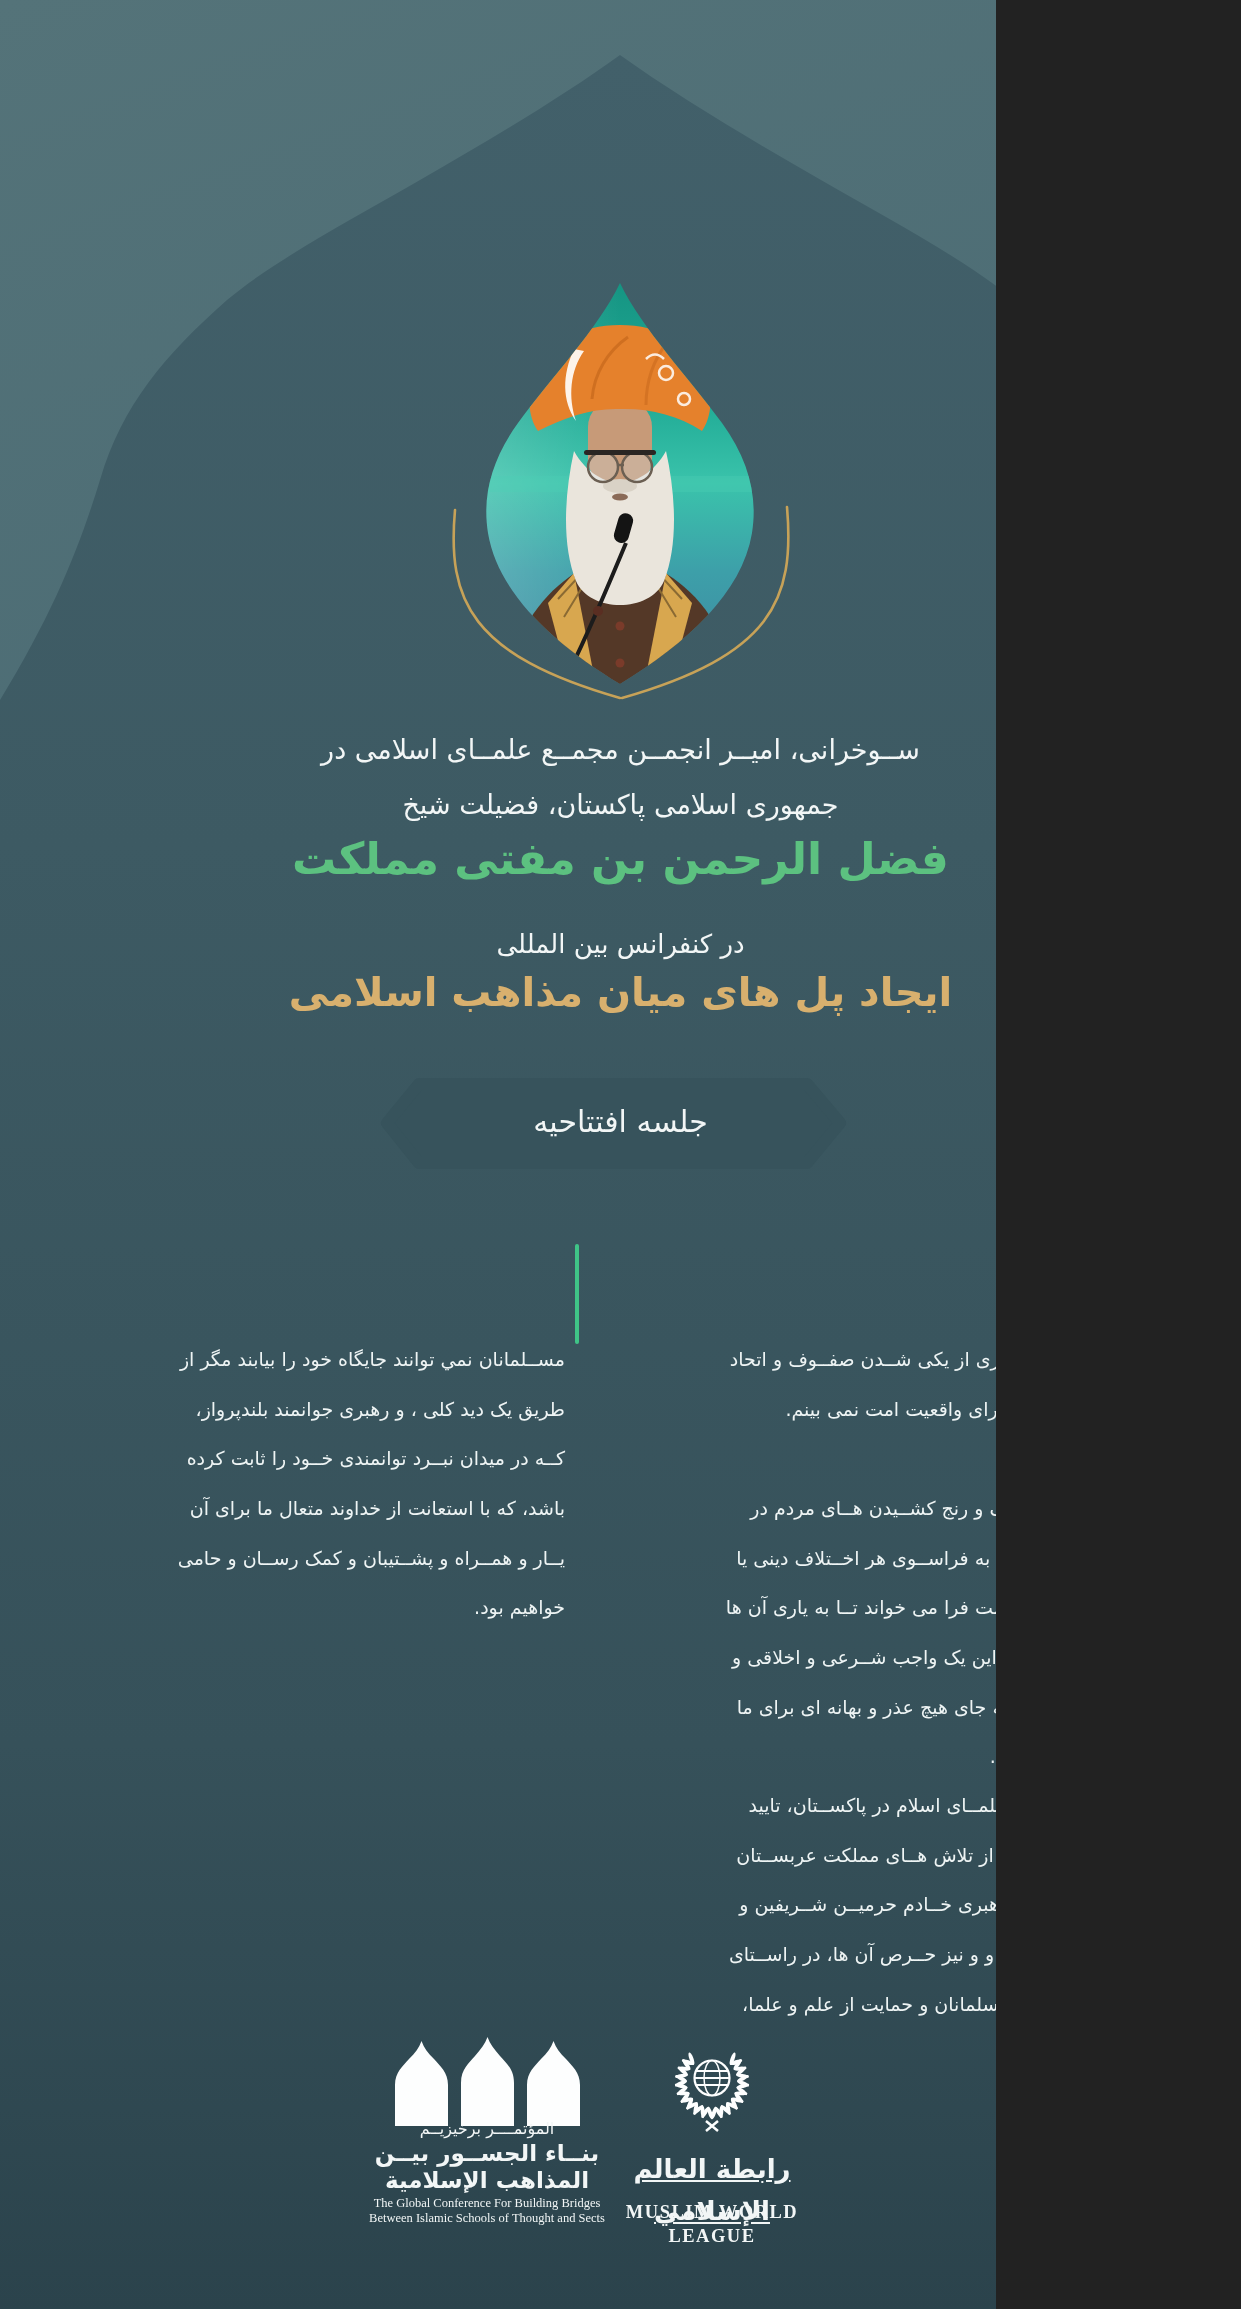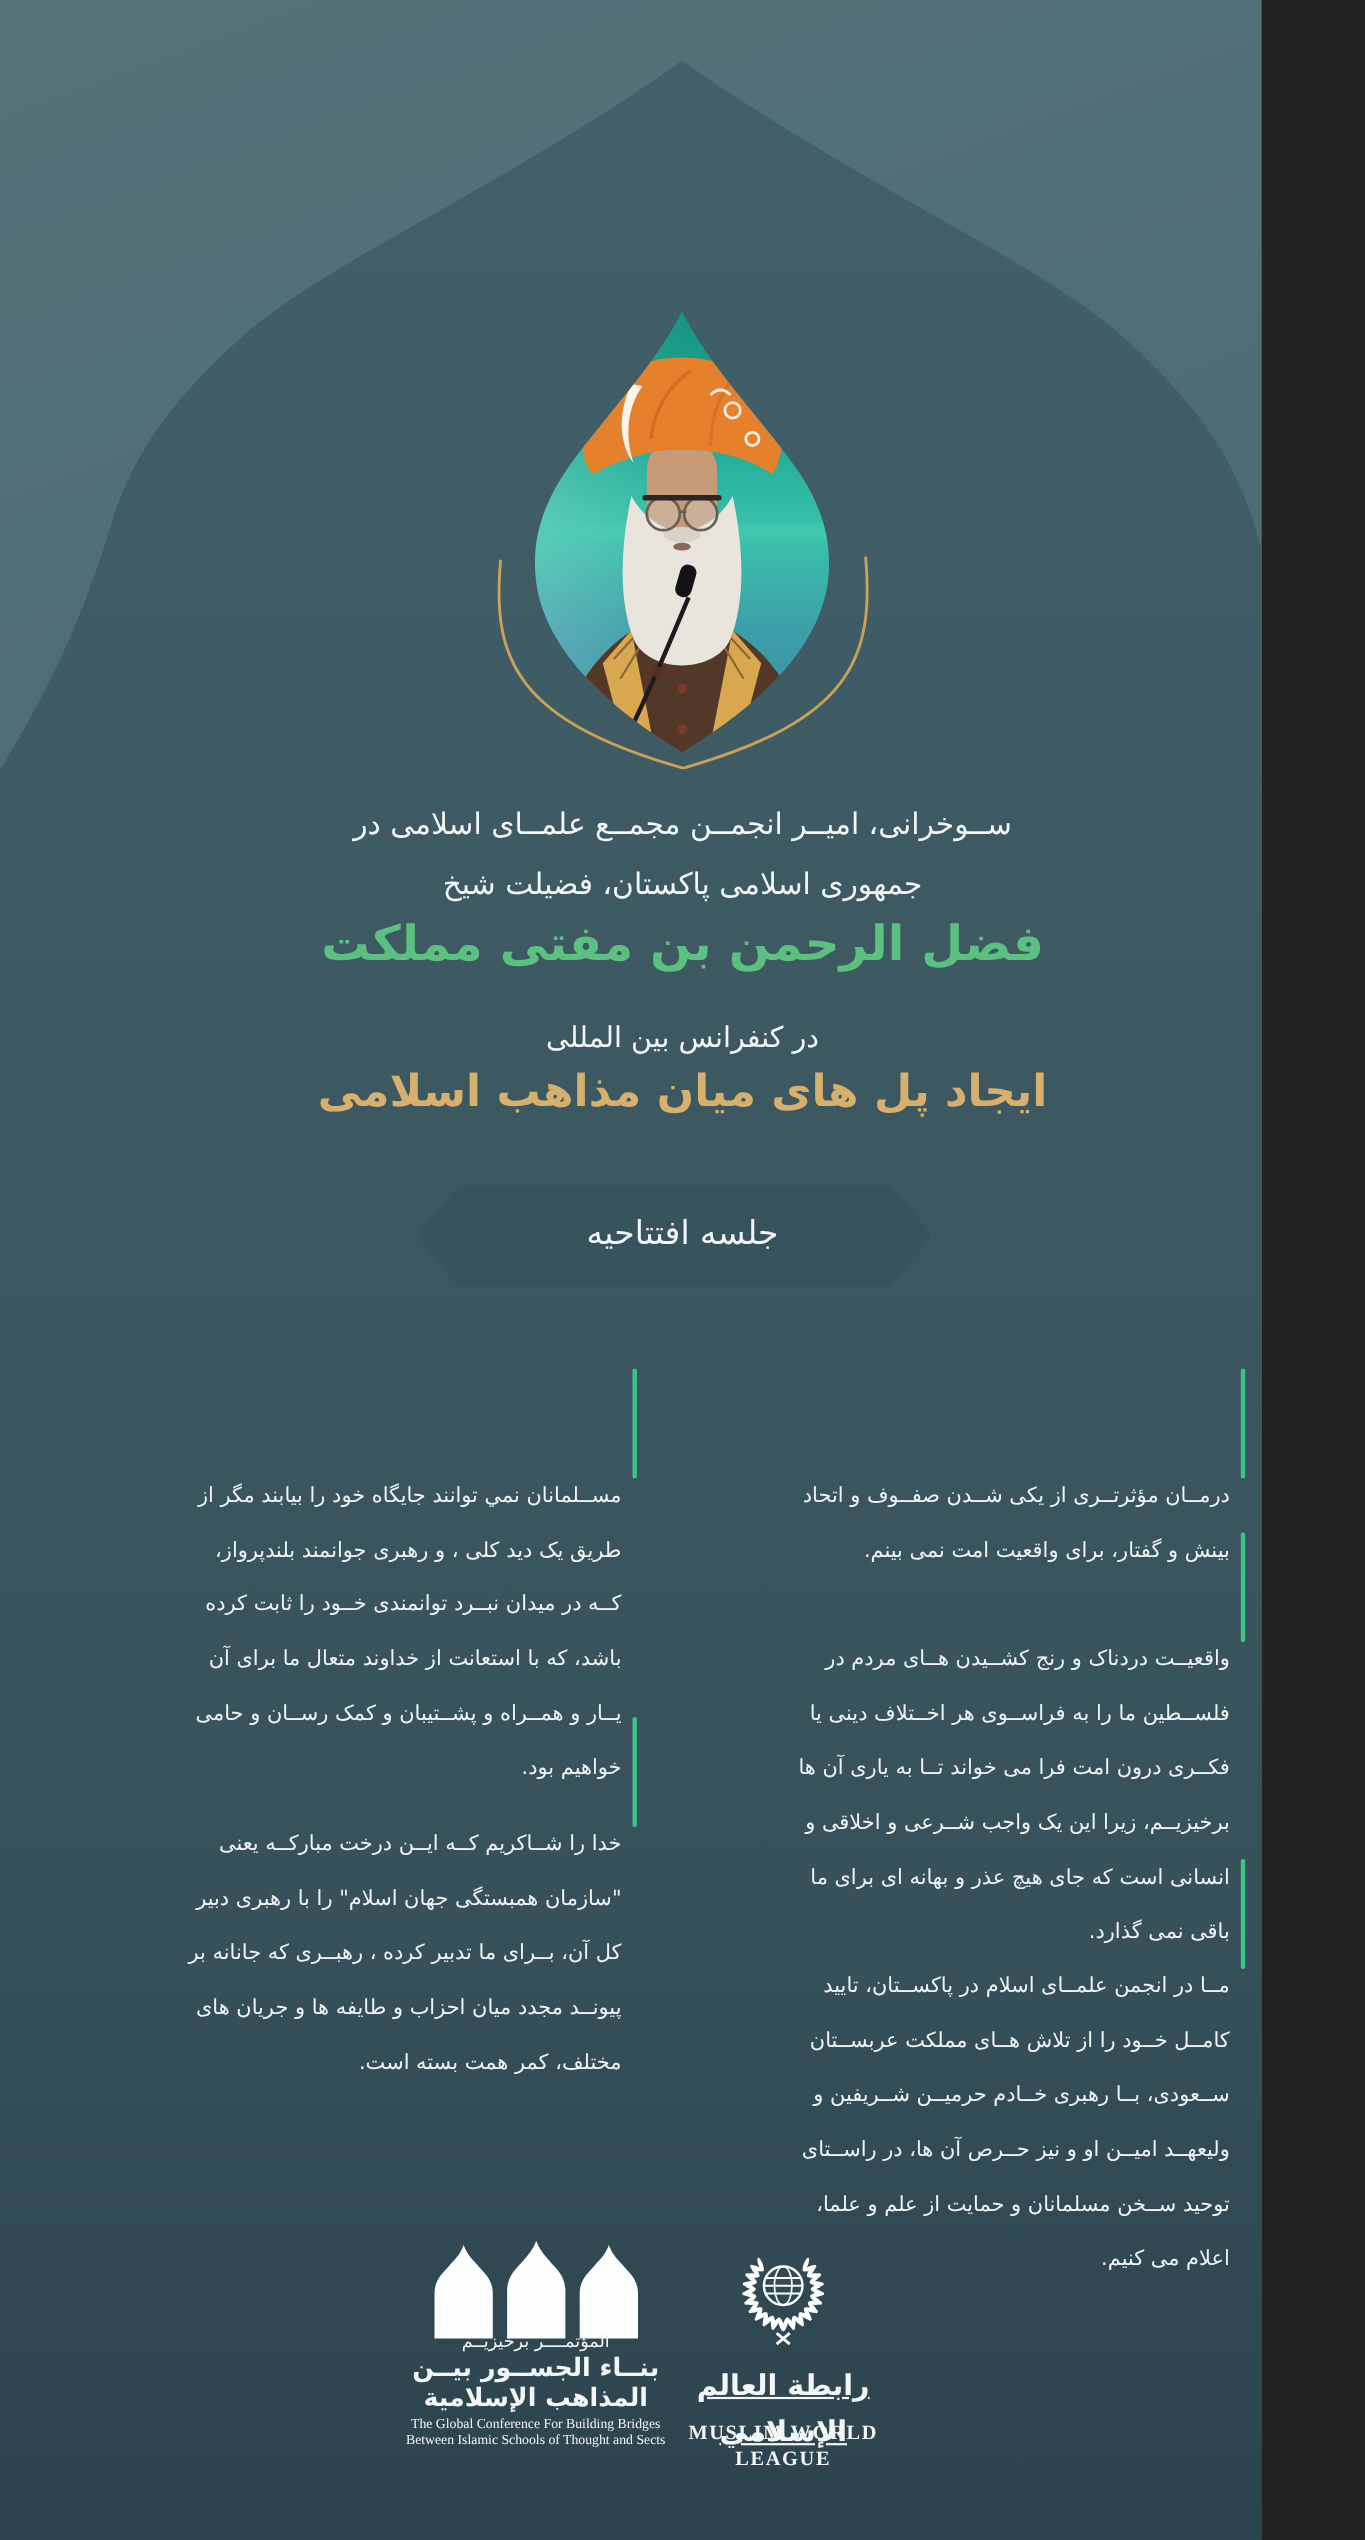--- a/index.html
+++ b/index.html
@@ -1,17 +1,17 @@
 <!DOCTYPE html>
 <html lang="fa"><head>
 <meta charset="utf-8">
 <style>
   html,body{margin:0;padding:0;background:#222;}
   .canvas{
-    position:relative;width:1147px;height:2309px;overflow:hidden;
+    position:relative;width:996px;height:2309px;overflow:hidden;
     font-family:"DejaVu Sans",sans-serif;
     background:linear-gradient(160deg,#547379 0%,#4d6d75 30%,#42606a 60%,#35505a 100%);
   }
   svg{display:block;}
   .bg-svg{position:absolute;inset:0;z-index:0;}
   .txt{position:absolute;z-index:2;color:#f2f6f6;direction:rtl;white-space:pre-line;}
   .center{left:0;width:1241px;text-align:center;}
   .hdr-intro{top:722px;font-size:27px;line-height:55px;letter-spacing:0;}
   .hdr-name{top:828px;font-size:44px;line-height:62px;font-weight:bold;color:#5cc180;}
   .hdr-conf-intro{top:922px;font-size:26px;line-height:44px;}
@@ -260,28 +260,20 @@
   </div>
   <div class="para col-left l-p1">
     <span class="bar" style="background: rgb(63, 196, 135);"></span>
     <span>مســلمانان نمي توانند جایگاه خود را بیابند مگر از
 طریق یک دید کلی ، و رهبری جوانمند بلندپرواز،
 کــه در میدان نبــرد توانمندی خــود را ثابت کرده
 باشد، که با استعانت از خداوند متعال ما برای آن
 یــار و همــراه و پشــتیبان و کمک رســان و حامی
 خواهیم بود.</span>
   </div>
-  <div class="para col-left l-p2">
-    <span class="bar" style="background: rgb(63, 196, 135);"></span>
-    <span>خدا را شــاکریم کــه ایــن درخت مبارکــه یعنی
-"سازمان همبستگی جهان اسلام" را با رهبری دبیر
-کل آن، بــرای ما تدبیر کرده ، رهبــری که جانانه بر
-پیونــد مجدد میان احزاب و طایفه ها و جریان های
-مختلف، کمر همت بسته است.</span>
-  </div>
 
   <div class="txt conf-logo-txt conf-ar1">المؤتمــــر برخیزیــم</div>
   <div class="txt conf-logo-txt conf-ar2">بنــاء الجســور بيــن</div>
   <div class="txt conf-logo-txt conf-ar3">المذاهب الإسلامية</div>
   <div class="txt conf-logo-txt conf-en">The Global Conference For Building Bridges
 Between Islamic Schools of Thought and Sects</div>
   <div class="txt mwl-txt mwl-ar">رابطة العالم الإسلامي</div>
   <div class="txt mwl-txt mwl-en">MUSLIM WORLD LEAGUE</div>
 
 </div>

